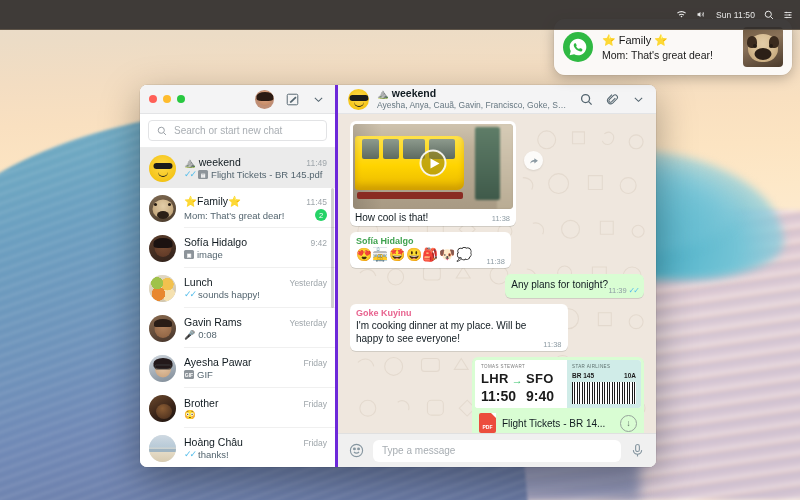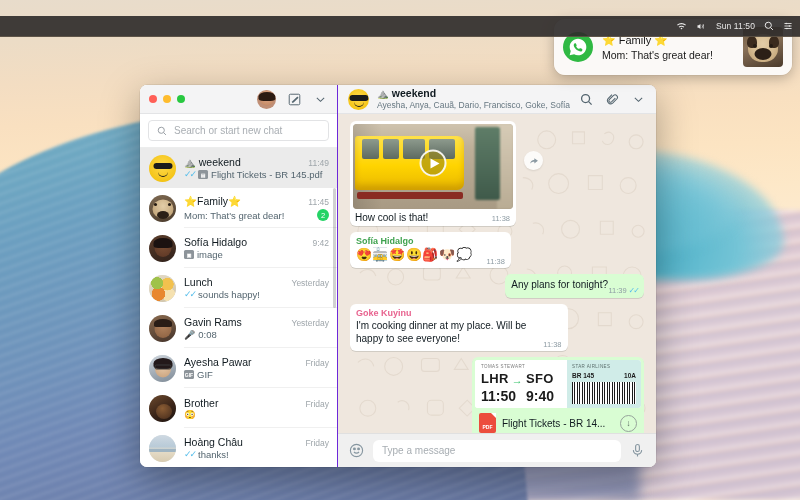--- a/index.html
+++ b/index.html
@@ -64,21 +64,21 @@
       rgba(255,255,255,0) 10px, rgba(255,255,255,0) 15px);
   }
   .wp-water-mid {
     position: absolute; left: 20%; bottom: 0; width: 60%; height: 48%;
     background: linear-gradient(170deg, rgba(140,150,185,0.55) 0%, rgba(120,132,172,0.75) 100%);
     filter: blur(6px);
   }
 
   
   #menubar {
-    position: absolute; top: 16px; left: 0; right: 0; height: 21px;
+    position: absolute; top: 0; left: 0; right: 0; height: 30px;
     background: rgba(48,45,43,0.92);
     display: flex; align-items: center; justify-content: flex-end;
     padding-right: 7px; gap: 9px;
     color: #f2f2f2; font-size: 8.5px;
     border-bottom: 1px solid rgba(120,105,85,0.55);
     z-index: 40;
   }
   #menubar .mb-item { display: flex; align-items: center; opacity: .95; }
   #menubar .mb-clock { font-size: 8.5px; letter-spacing: .1px; }
 
@@ -136,21 +136,21 @@
     border-radius: 7px; overflow: hidden;
     box-shadow: 0 12px 38px rgba(0,0,0,0.34), 0 0 0 0.5px rgba(0,0,0,0.12);
     display: flex; z-index: 20;
     background: #fff;
   }
 
   
   #sidebar {
     width: 198px; flex: none; height: 100%;
     background: #fff; display: flex; flex-direction: column;
-    border-right: 1px solid #6d28d9;
+    border-right: 3px solid #6d28d9;
   }
   .sb-header {
     height: 29px; flex: none; background: #f4f4f5;
     display: flex; align-items: center; padding: 0 9px;
     border-bottom: 1px solid #e3e4e6;
   }
   .traffic { display: flex; gap: 6px; align-items: center; }
   .tl { width: 8px; height: 8px; border-radius: 50%; }
   .tl.red { background: #ff5f57; }
   .tl.yellow { background: #febc2e; }
@@ -677,21 +677,21 @@
         <div class="av-sun">
             <div class="sg"></div>
             <div class="sm"></div>
           </div>
       </div>
       <div class="ch-info">
         <div class="ch-title">
           <span class="emoji">⛰️</span>
           <span>weekend</span>
         </div>
-        <div class="ch-sub">Ayesha, Anya, Cauã, Dario, Francisco, Goke, Sofía</div>
+        <div class="ch-sub">Ayesha, Anya, Cauã, Gavin, Francisco, Goke, Sofía</div>
       </div>
       <div class="ch-actions">
         <div class="icon-btn">
           <svg viewBox="0 0 14 14" fill="none" stroke="currentColor" stroke-width="1.4">
               <circle cx="6" cy="6" r="4.3"></circle>
               <path d="M9.3 9.3L12.5 12.5"></path>
             </svg>
         </div>
         <div class="icon-btn">
           <svg viewBox="0 0 16 16" fill="none" stroke="currentColor" stroke-width="1.3">

